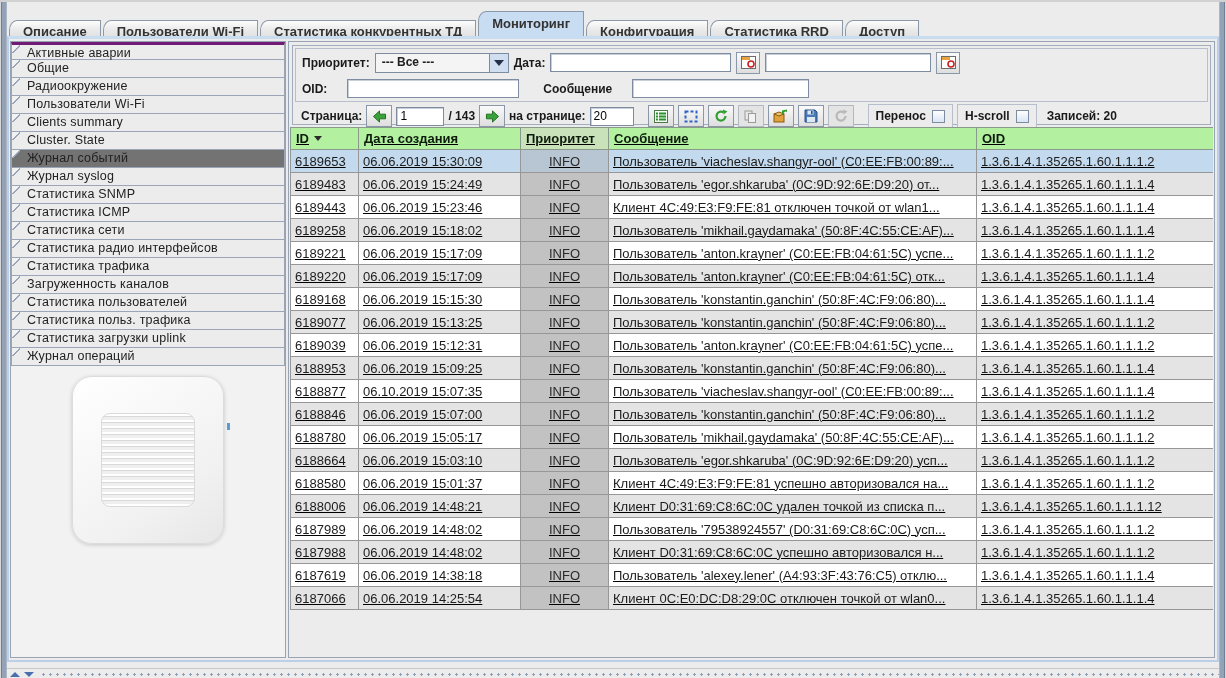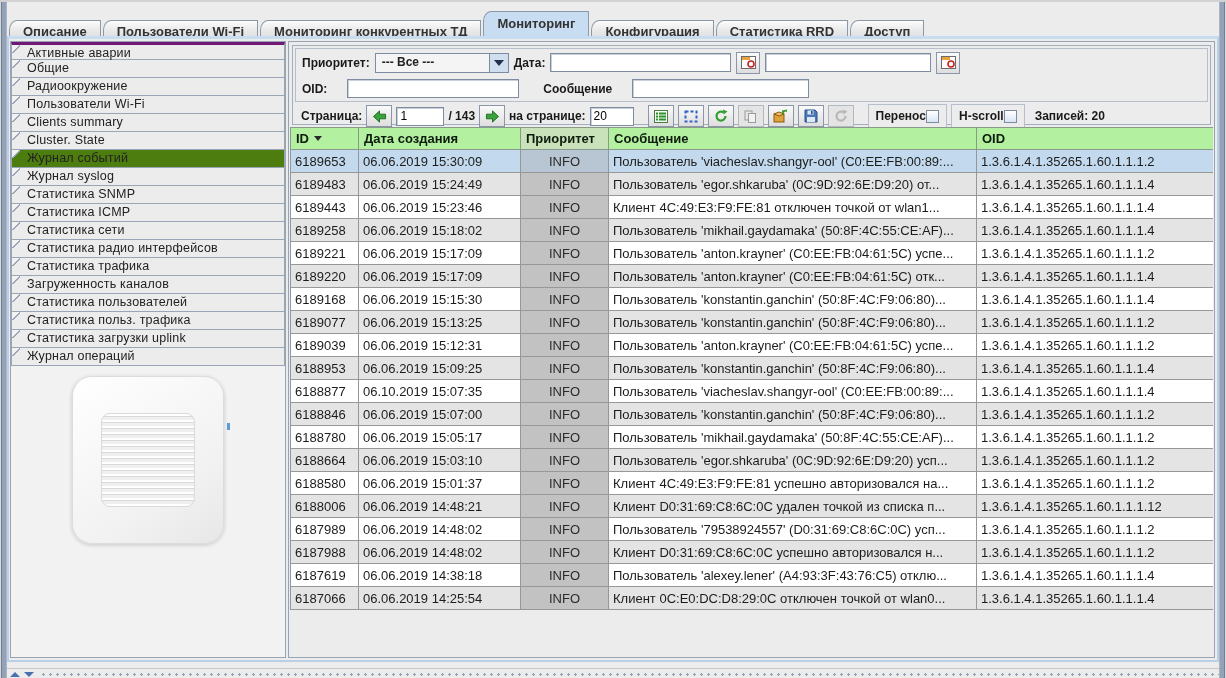--- a/index.html
+++ b/index.html
@@ -58,21 +58,21 @@
     font-size:12.5px; color:#222; letter-spacing:0.2px;
     background:#ececec;
     border:1px solid #9aa5b8; border-top:none;
     white-space:nowrap;
   }
   .side-item:first-child { border-top:3px solid #701a75; }
   .side-item::before {
     content:""; position:absolute; left:0; top:0; width:8px; height:8px;
     background:linear-gradient(135deg, #f2f2f2 46%, #9aa5b8 46% 58%, transparent 58%);
   }
-  .side-item.selected { background:#4d7c0f; }
+  .side-item.selected { background:#737373; }
 
   
   .device {
     position:relative; width:152px; height:168px; margin:10px auto;
     background:linear-gradient(145deg,#ffffff,#f1f1f1 70%,#e7e7e7);
     border:1px solid #dcdcdc; border-radius:20px;
     box-shadow:0 1px 4px rgba(0,0,0,0.18);
   }
   .grille {
     position:absolute; left:50%; top:50%; transform:translate(-50%,-50%);
@@ -117,33 +117,33 @@
     height:22px; min-width:24px; padding:0 2px;
     display:inline-flex; align-items:center; justify-content:center;
     background:linear-gradient(#fafafa,#dedede);
     border:1px solid #8a97a8;
   }
   .btn.sq { width:26px; }
   .btn.disabled { background:#e4e4e4; border-color:#b3b9c2; }
   .calbtn { width:24px; height:22px; }
   .gap8 { width:6px; }
   .checkgroup {
-    display:inline-flex; align-items:center; gap:0; height:24px;
+    display:inline-flex; align-items:center; gap:6px; height:24px;
     border:1px solid #b6bfcb; padding:0 7px; background:#ececec;
   }
   .checkbox {
     width:13px; height:13px;
     background:linear-gradient(#ffffff,#d9e6f4);
     border:1px solid #7d8ca0;
   }
   .records { font-size:12px; font-weight:bold; color:#1a1a1a; margin-left:6px; white-space:nowrap; }
 
   
   .gridwrap { position:absolute; left:1px; top:85px; right:1px; bottom:1px; overflow:hidden; }
-  table.grid { border-collapse:collapse; table-layout:fixed; width:931px; }
+  table.grid { border-collapse:collapse; table-layout:fixed; width:931px;text-decoration:underline; }
   .grid col.c1{width:68px;} .grid col.c2{width:162px;} .grid col.c3{width:88px;}
   .grid col.c4{width:368px;} .grid col.c5{width:245px;}
   .grid th {
     height:22px; background:#b3f0a0;
     border:1px solid #8a9a8a;
     font-size:13px; font-weight:bold; color:#0e1c0e;
     text-align:left; padding:0 5px; white-space:nowrap; overflow:hidden;
   }
   .grid th.pr { background:#c9e2ba; }
   .grid td {
@@ -176,21 +176,21 @@
 </style>
 </head>
 <body>
 
 <div class="frame-left"></div>
 <div class="frame-right"></div>
 
 <div class="tabbar">
     <div class="tab">Описание</div>
     <div class="tab">Пользователи Wi-Fi</div>
-    <div class="tab">Мониторинг конкурентных ТД</div>
+    <div class="tab">Статистика конкурентных ТД</div>
     <div class="tab active">Мониторинг</div>
     <div class="tab">Конфигурация</div>
     <div class="tab">Статистика RRD</div>
     <div class="tab">Доступ</div>
   </div>
 
 <div class="content">
 
   <div class="sidebar">
     <div>

